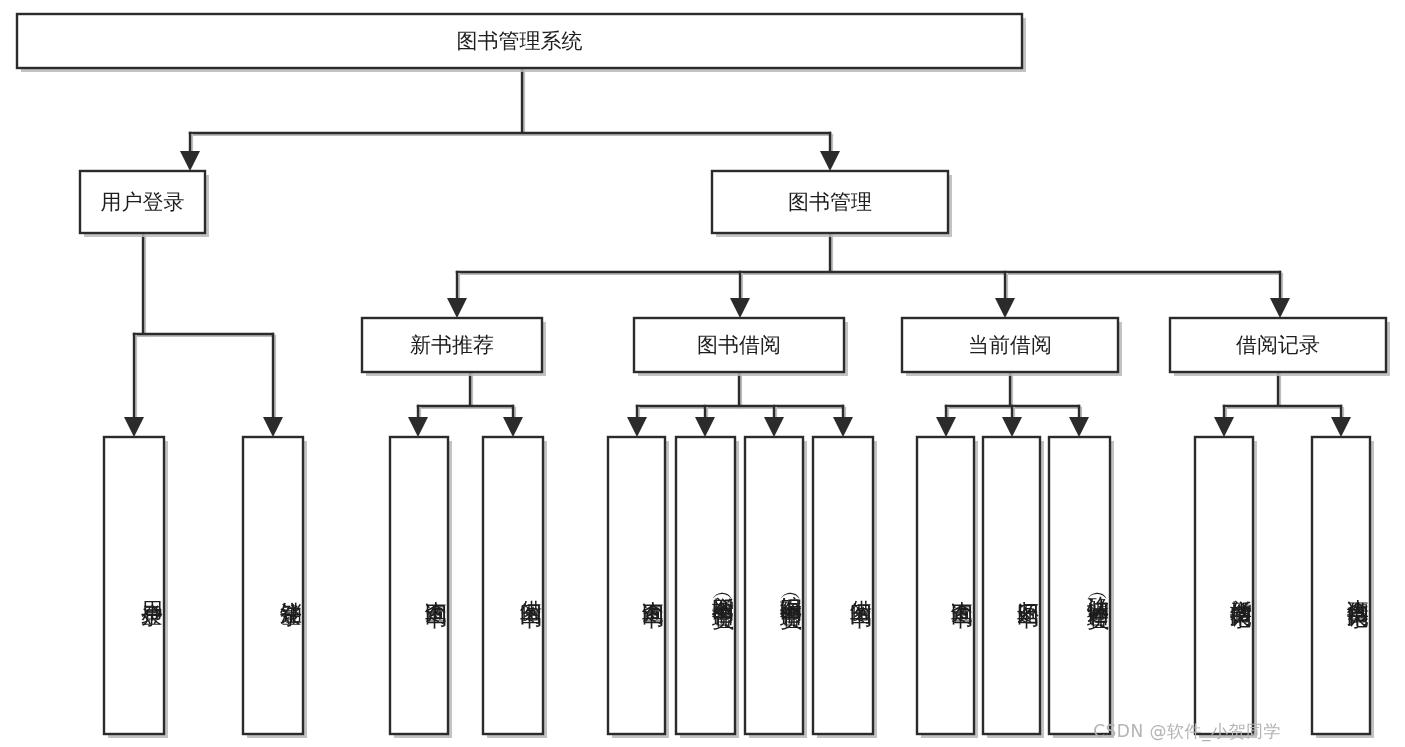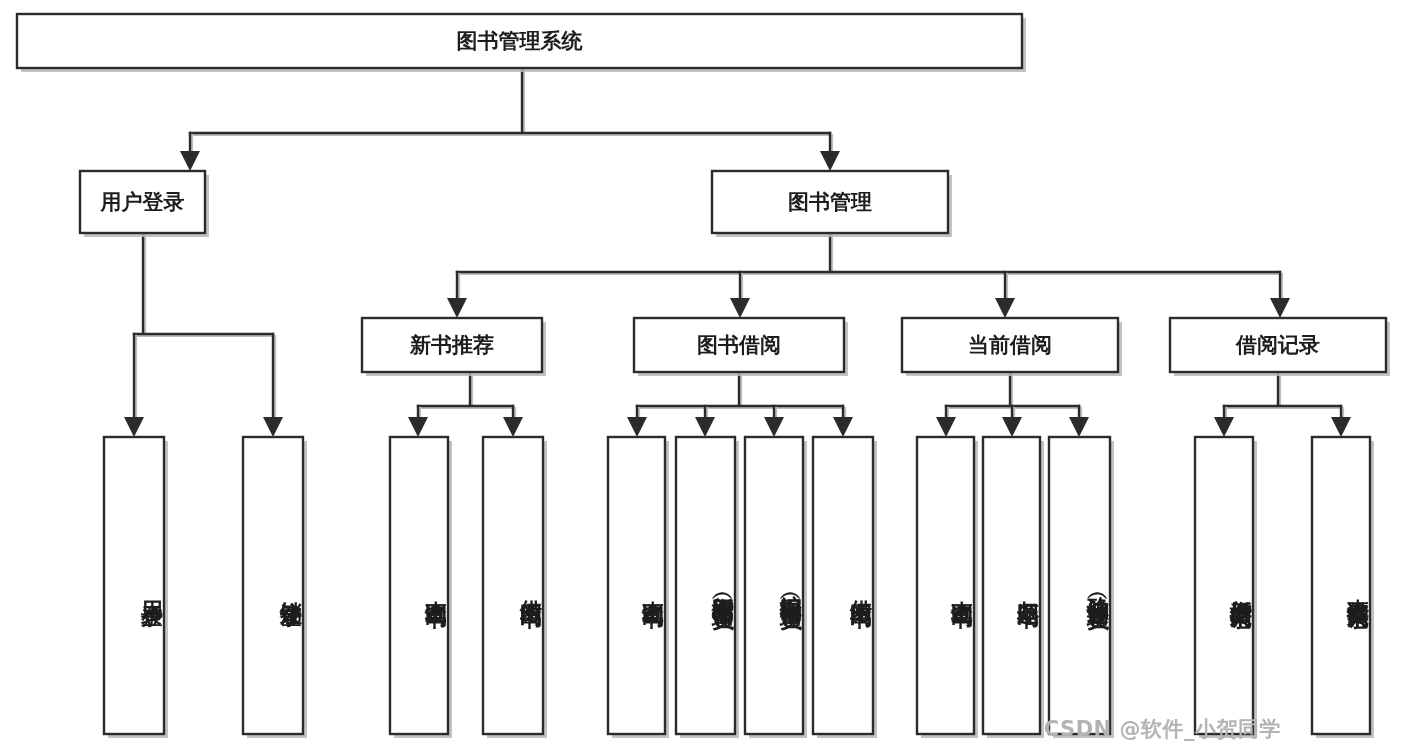--- a/index.html
+++ b/index.html
@@ -12,21 +12,20 @@
     width: 1405px;
     height: 747px;
     overflow: hidden;
     font-family: "DejaVu Sans", "Liberation Sans", sans-serif;
   }
   #diagram-root {
     position: relative;
     width: 1289px;
     height: 747px;
     background: #ffffff;
-    font-weight: bold;
   }
   svg.diagram-canvas {
     position: absolute;
     left: 0;
     top: 0;
     width: 1405px;
     height: 747px;
     display: block;
   }
   .node-box {
@@ -75,21 +74,21 @@
     letter-spacing: 2px;
     color: #1d1d1d;
     white-space: nowrap;
     pointer-events: none;
   }
   .watermark {
     position: absolute;
     right: 8px;
     bottom: 4px;
     font-family: "DejaVu Sans", "Liberation Sans", sans-serif;
-    font-size: 21px;
+    font-size: 17px;
     color: #b3b3b3;
     letter-spacing: 0.5px;
     white-space: nowrap;
   }
 </style>
 </head>
 <body>
 
 <div id="diagram-root">
 

